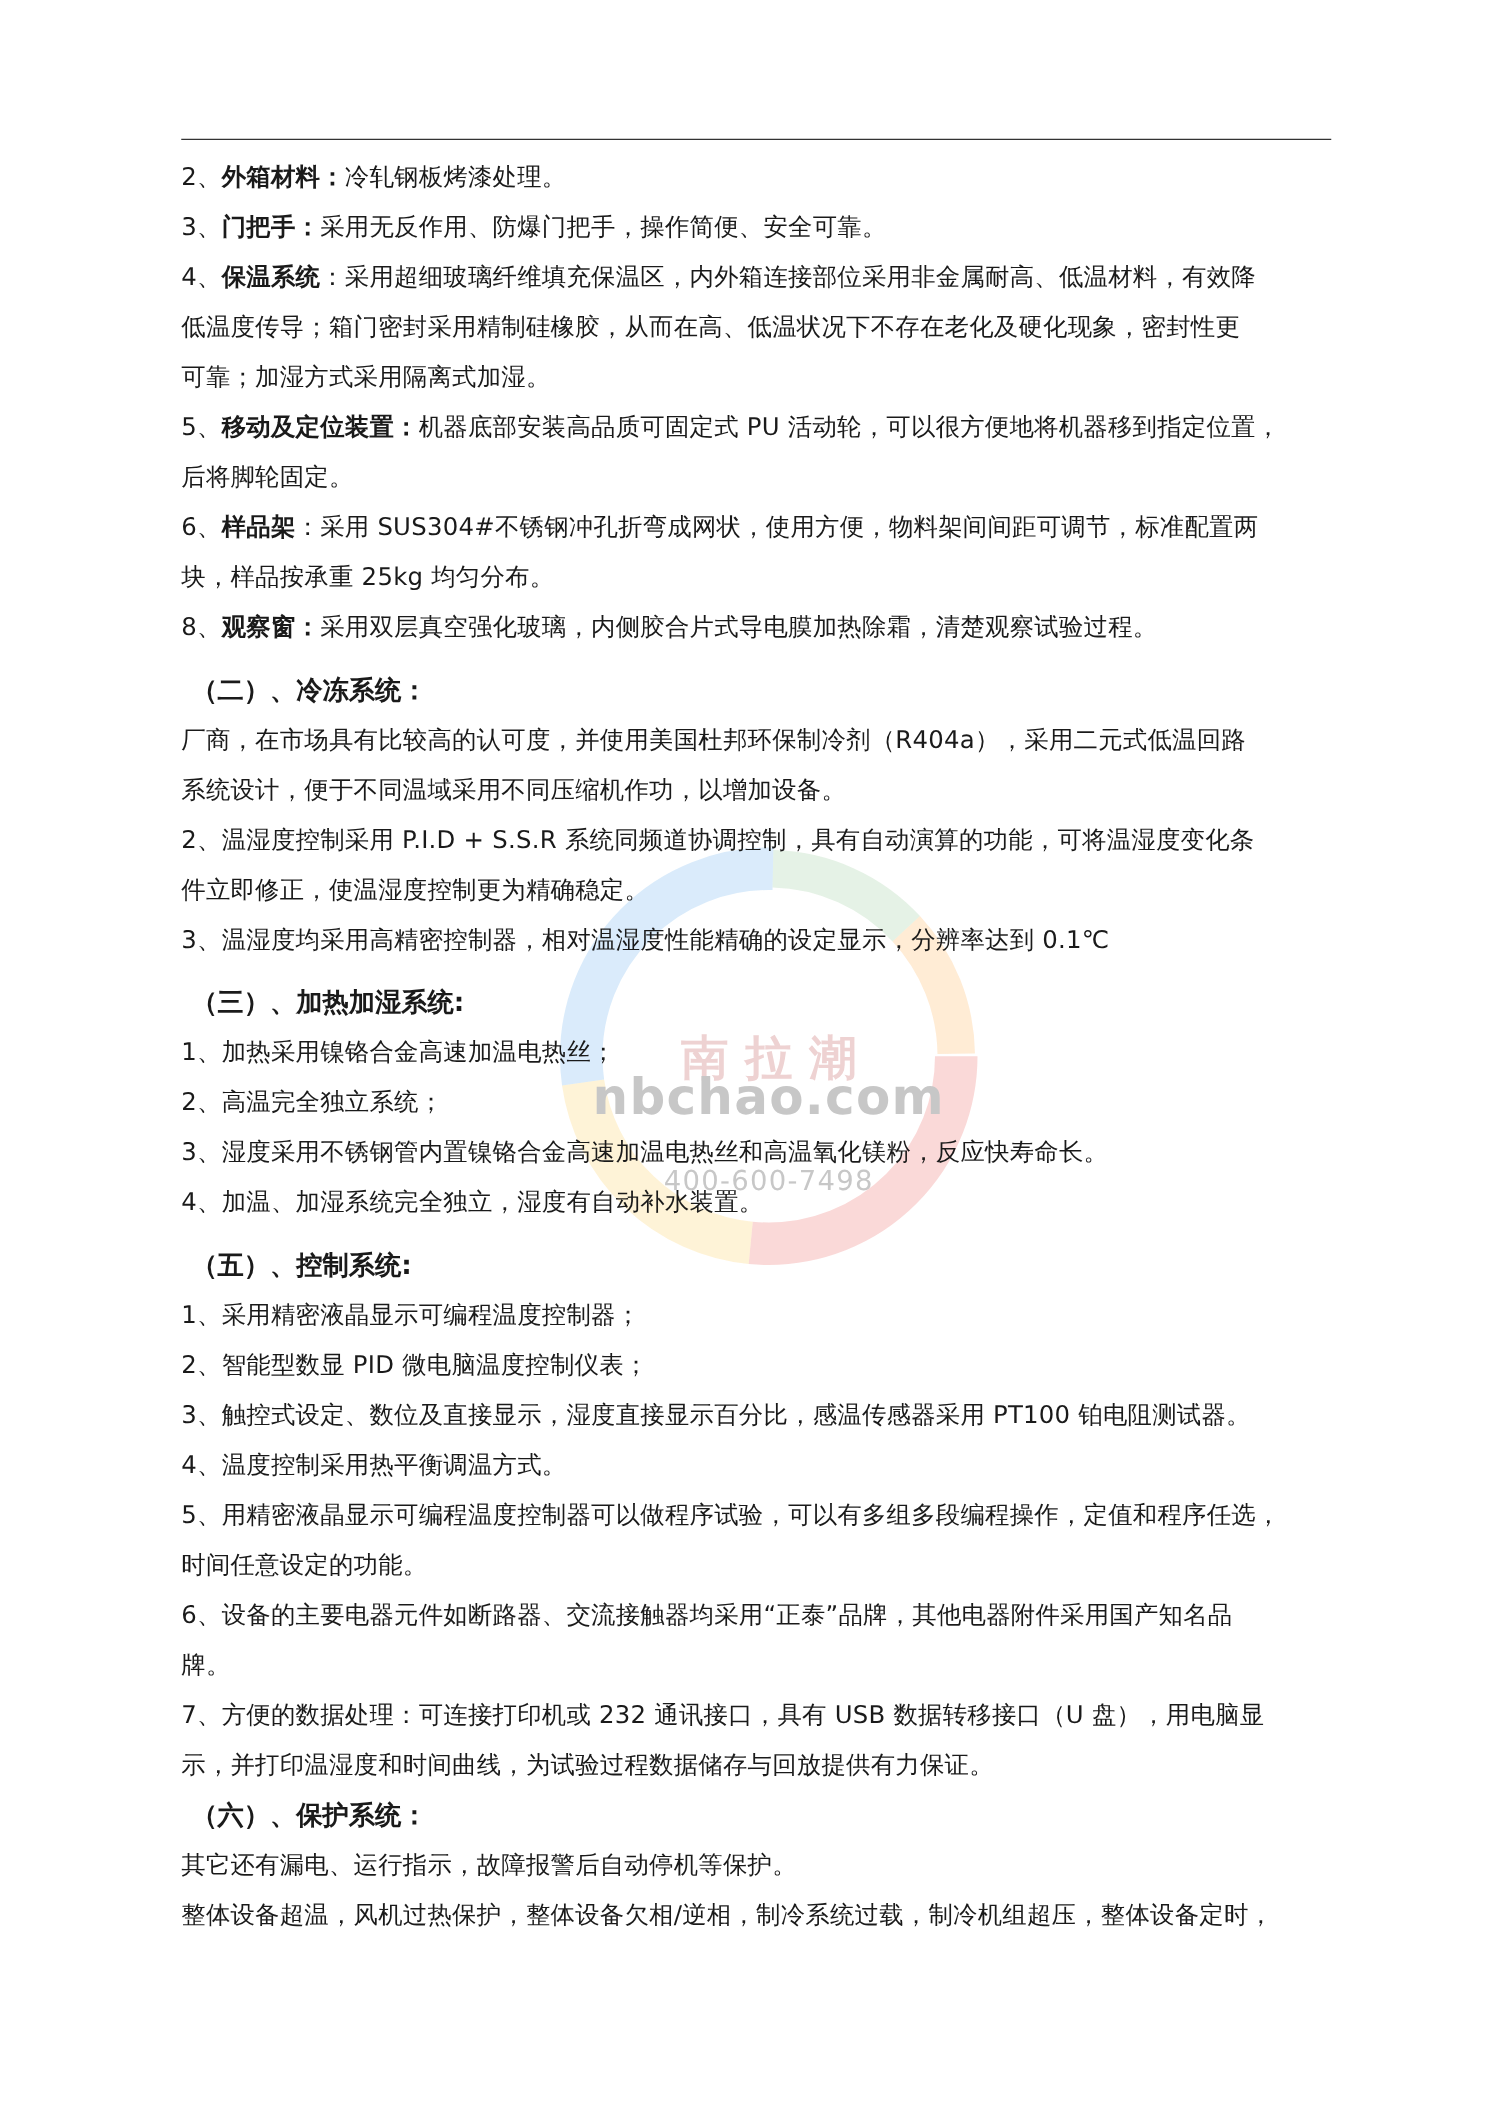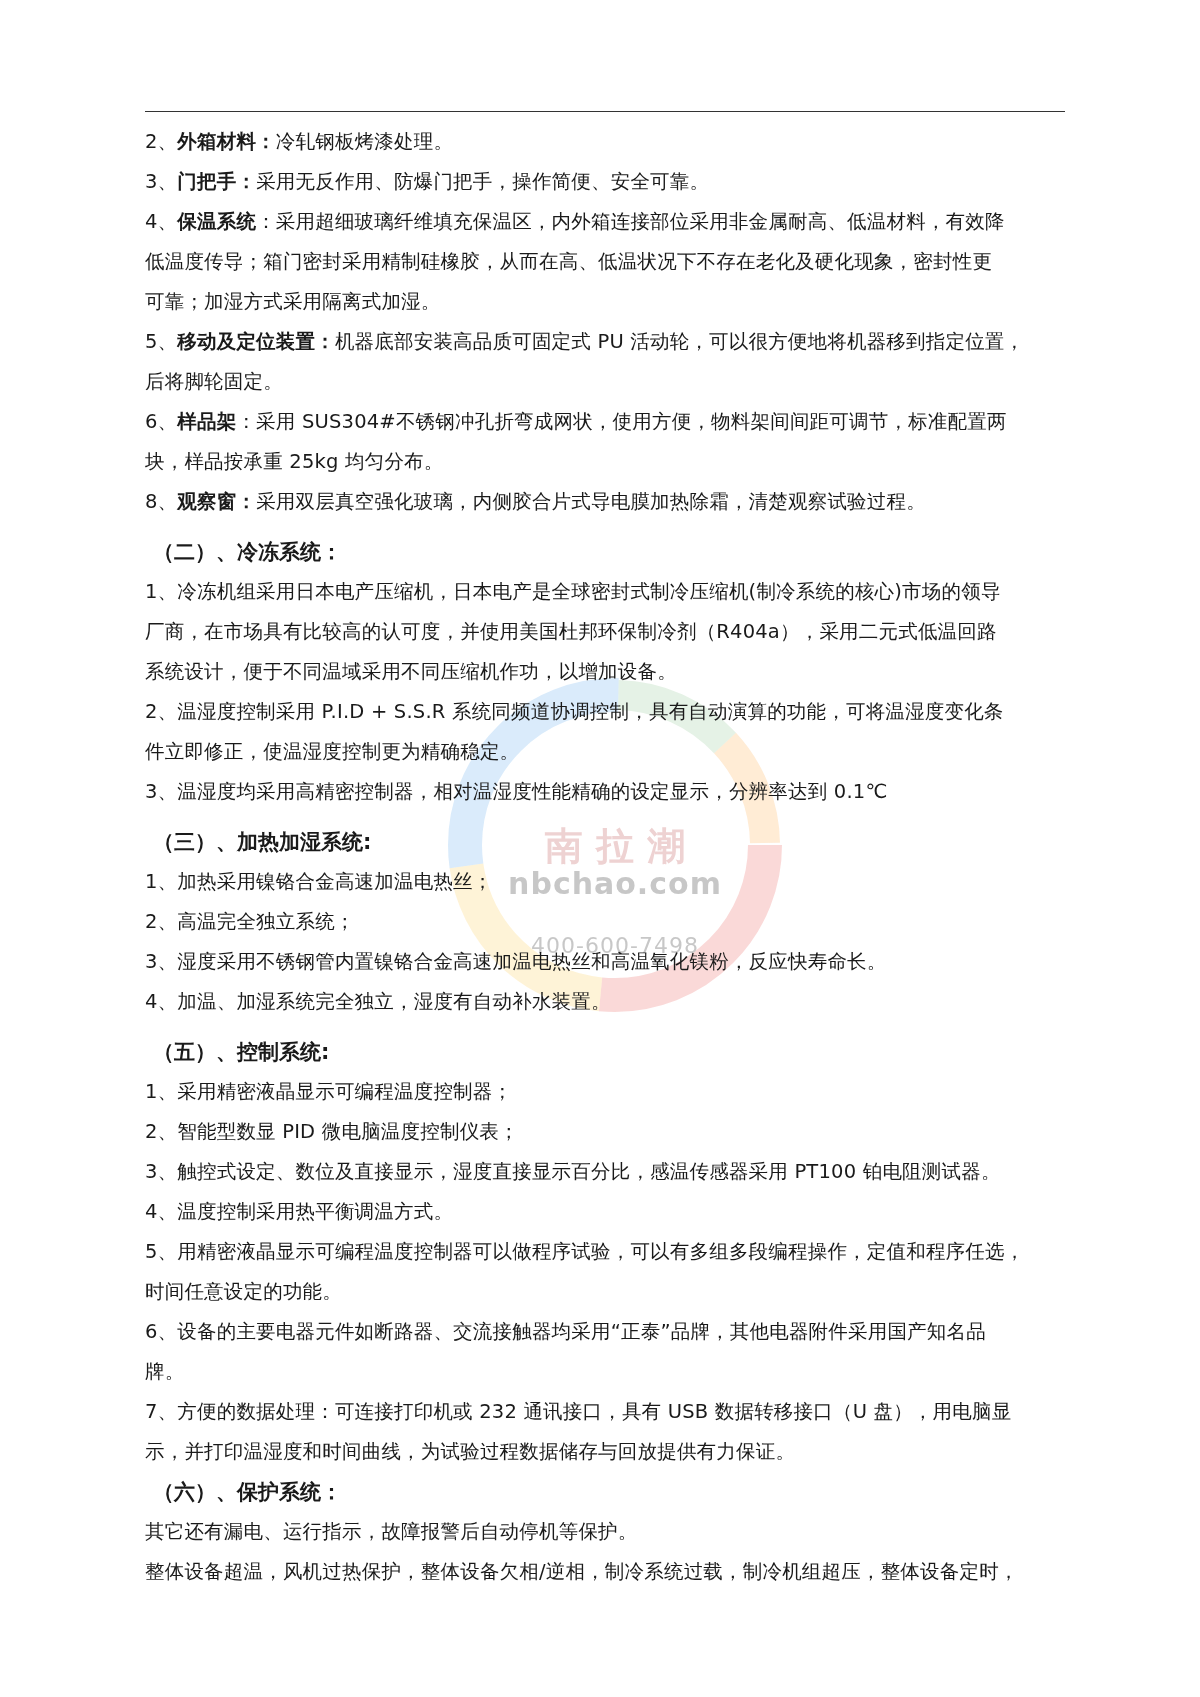--- a/index.html
+++ b/index.html
@@ -2,21 +2,21 @@
 <html><head>
 <meta charset="utf-8">
 <style>
   html, body { margin: 0; padding: 0; background: #ffffff; }
   body { width: 1200px; height: 1697px; position: relative; overflow: hidden;
          font-family: "DejaVu Sans", "Liberation Sans", sans-serif; color: #1a1a1a; }
   .page { position: absolute; left: 0; top: 0; width: 1200px; height: 1697px; }
   .rule { position: absolute; left: 145px; top: 111px; width: 920px; height: 0; border-top: 1.3px solid #333; }
   .watermark { position: absolute; left: 415px; top: 655px; width: 400px; height: 380px; pointer-events: none; opacity: 0.55; }
   .wm-text { position: absolute; left: 0; width: 400px; text-align: center; color: #9a9a9a; }
-  .wm-site { top: 211px; font-size: 30px; font-weight: bold; letter-spacing: 1px; }
+  .wm-site { top: 200px; font-size: 40px; font-weight: bold; letter-spacing: 1px; }
   .wm-phone { top: 240px; font-size: 22px; letter-spacing: 1px; margin-top: 38px; }
   .wm-logo { position: absolute; top: 166px; left: 0; width: 400px; text-align: center;
              font-size: 38px; font-weight: bold; color: #d28a8a; opacity: 0.7; }
   .content { position: absolute; left: 145px; top: 122px; width: 925px; }
   .line { font-size: 19.5px; line-height: 40px; white-space: nowrap; letter-spacing: 0.2px; }
   .b { font-weight: bold; }
   .h { font-size: 21px; font-weight: bold; line-height: 40px; margin-top: 10px; padding-left: 8px; white-space: nowrap; }
   .h.nogap { margin-top: 0; }
   .sec { position: relative; }
 </style>
@@ -62,21 +62,20 @@
         <span>6、</span><span class="b">样品架</span><span>：采用 SUS304#不锈钢冲孔折弯成网状，使用方便，物料架间间距可调节，标准配置两</span>
       </div>
       <div class="line">块，样品按承重 25kg 均匀分布。</div>
       <div class="line">
         <span>8、</span><span class="b">观察窗：</span><span>采用双层真空强化玻璃，内侧胶合片式导电膜加热除霜，清楚观察试验过程。</span>
       </div>
     </div>
 
     <div class="sec">
       <div class="h">（二）、冷冻系统：</div>
-      <div class="line">1、冷冻机组采用日本电产压缩机，日本电产是全球密封式制冷压缩机(制冷系统的核心)市场的领导</div>
       <div class="line">厂商，在市场具有比较高的认可度，并使用美国杜邦环保制冷剂（R404a），采用二元式低温回路</div>
       <div class="line">系统设计，便于不同温域采用不同压缩机作功，以增加设备。</div>
       <div class="line">2、温湿度控制采用 P.I.D + S.S.R 系统同频道协调控制，具有自动演算的功能，可将温湿度变化条</div>
       <div class="line">件立即修正，使温湿度控制更为精确稳定。</div>
       <div class="line">3、温湿度均采用高精密控制器，相对温湿度性能精确的设定显示，分辨率达到 0.1℃</div>
     </div>
 
     <div class="sec">
       <div class="h">（三）、加热加湿系统:</div>
       <div class="line">1、加热采用镍铬合金高速加温电热丝；</div>

